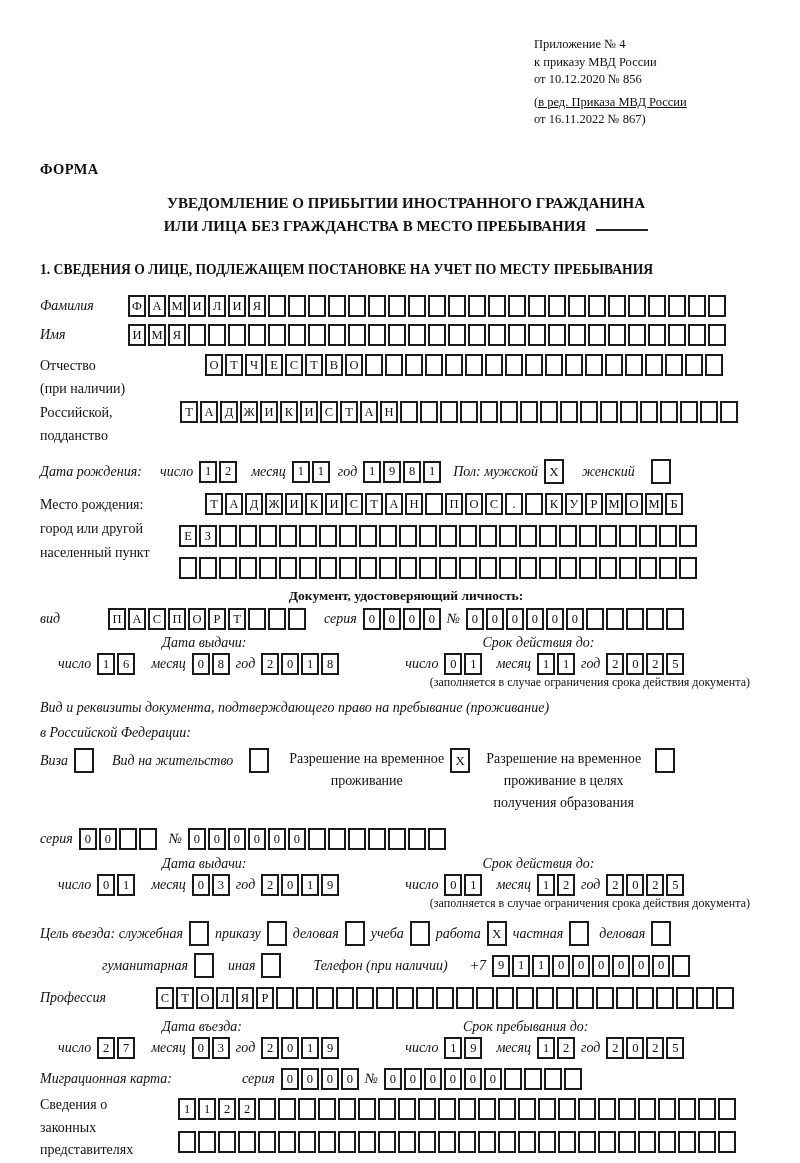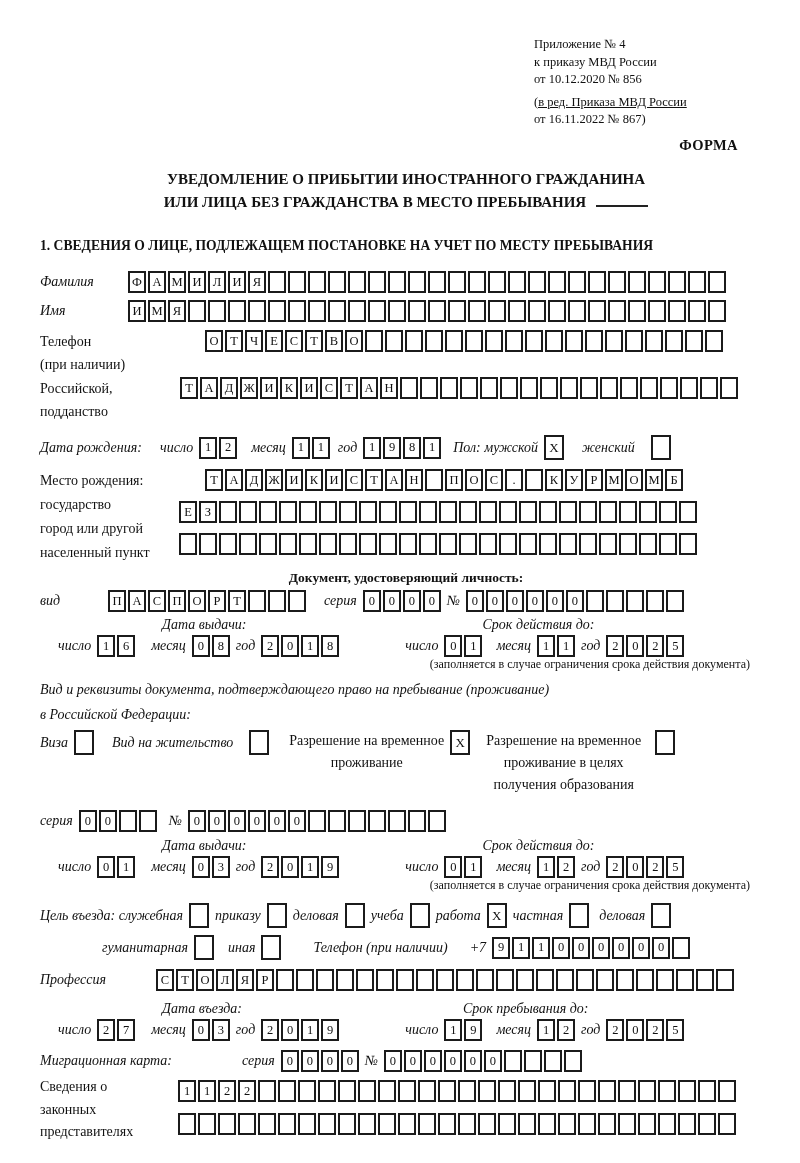--- a/index.html
+++ b/index.html
@@ -4,21 +4,21 @@
 <style>
   html,body{margin:0;padding:0;background:#ffffff;}
   .page{
     width:800px;height:1163px;box-sizing:border-box;position:relative;
     background:#ffffff;color:#111;
     font-family:"Liberation Serif","DejaVu Serif",serif;
     padding:36px 28px 0 40px;overflow:hidden;border-radius:21px;
   }
   .annex{width:238px;margin-left:auto;font-size:12.5px;line-height:1.4;}
   .annex .gap{margin-top:5px;text-decoration:underline;}
-  .forma{margin-top:8px;padding-right:34px;text-align:right;font-weight:bold;font-size:14.5px;letter-spacing:.4px;}
+  .forma{margin-top:32px;padding-right:34px;font-weight:bold;font-size:14.5px;letter-spacing:.4px;}
   .title{margin-top:14px;text-align:center;font-weight:bold;font-size:15px;line-height:1.55;}
   .uline{display:inline-block;width:52px;border-bottom:2px solid #222;height:.9em;margin-left:10px;}
   .sec1{margin-top:24px;font-weight:bold;font-size:13.6px;}
   .row{display:flex;align-items:center;gap:6px;}
   .lbl{font-size:14px;flex:none;white-space:nowrap;font-style:italic;}
   .lbl2{font-size:14px;line-height:23px;flex:none;}
   .boxes{display:inline-flex;gap:2px;flex:none;}
   .box{
     width:18px;height:22px;flex:none;box-sizing:border-box;
     border:2px solid #1b1b1b;background:#fff;
@@ -118,21 +118,21 @@
         <span class="box"></span>
         <span class="box"></span>
         <span class="box"></span>
         <span class="box"></span>
         <span class="box"></span>
       </span>
   </div>
 
   <div class="row" style="margin-top:8px;align-items:flex-start">
     <span class="lbl2" style="width:159px">
-      <div>Телефон</div>
+      <div>Отчество</div>
       <div>(при наличии)</div>
     </span>
     <span class="boxes">
         <span class="box">О</span>
         <span class="box">Т</span>
         <span class="box">Ч</span>
         <span class="box">Е</span>
         <span class="box">С</span>
         <span class="box">Т</span>
         <span class="box">В</span>
@@ -220,21 +220,20 @@
       </span>
     <span class="lbl" style="margin-left:12px">женский</span>
     <span class="boxes cb" style="margin-left:10px">
         <span class="box"></span>
       </span>
   </div>
 
   <div class="row" style="margin-top:9px;align-items:flex-start">
     <div class="lbl2" style="width:159px;line-height:24px">
       <div>Место рождения:</div>
-      <div>государство</div>
       <div>город или другой</div>
       <div>населенный пункт</div>
     </div>
     <div>
       <div class="boxes">
           <span class="box">Т</span>
           <span class="box">А</span>
           <span class="box">Д</span>
           <span class="box">Ж</span>
           <span class="box">И</span>

